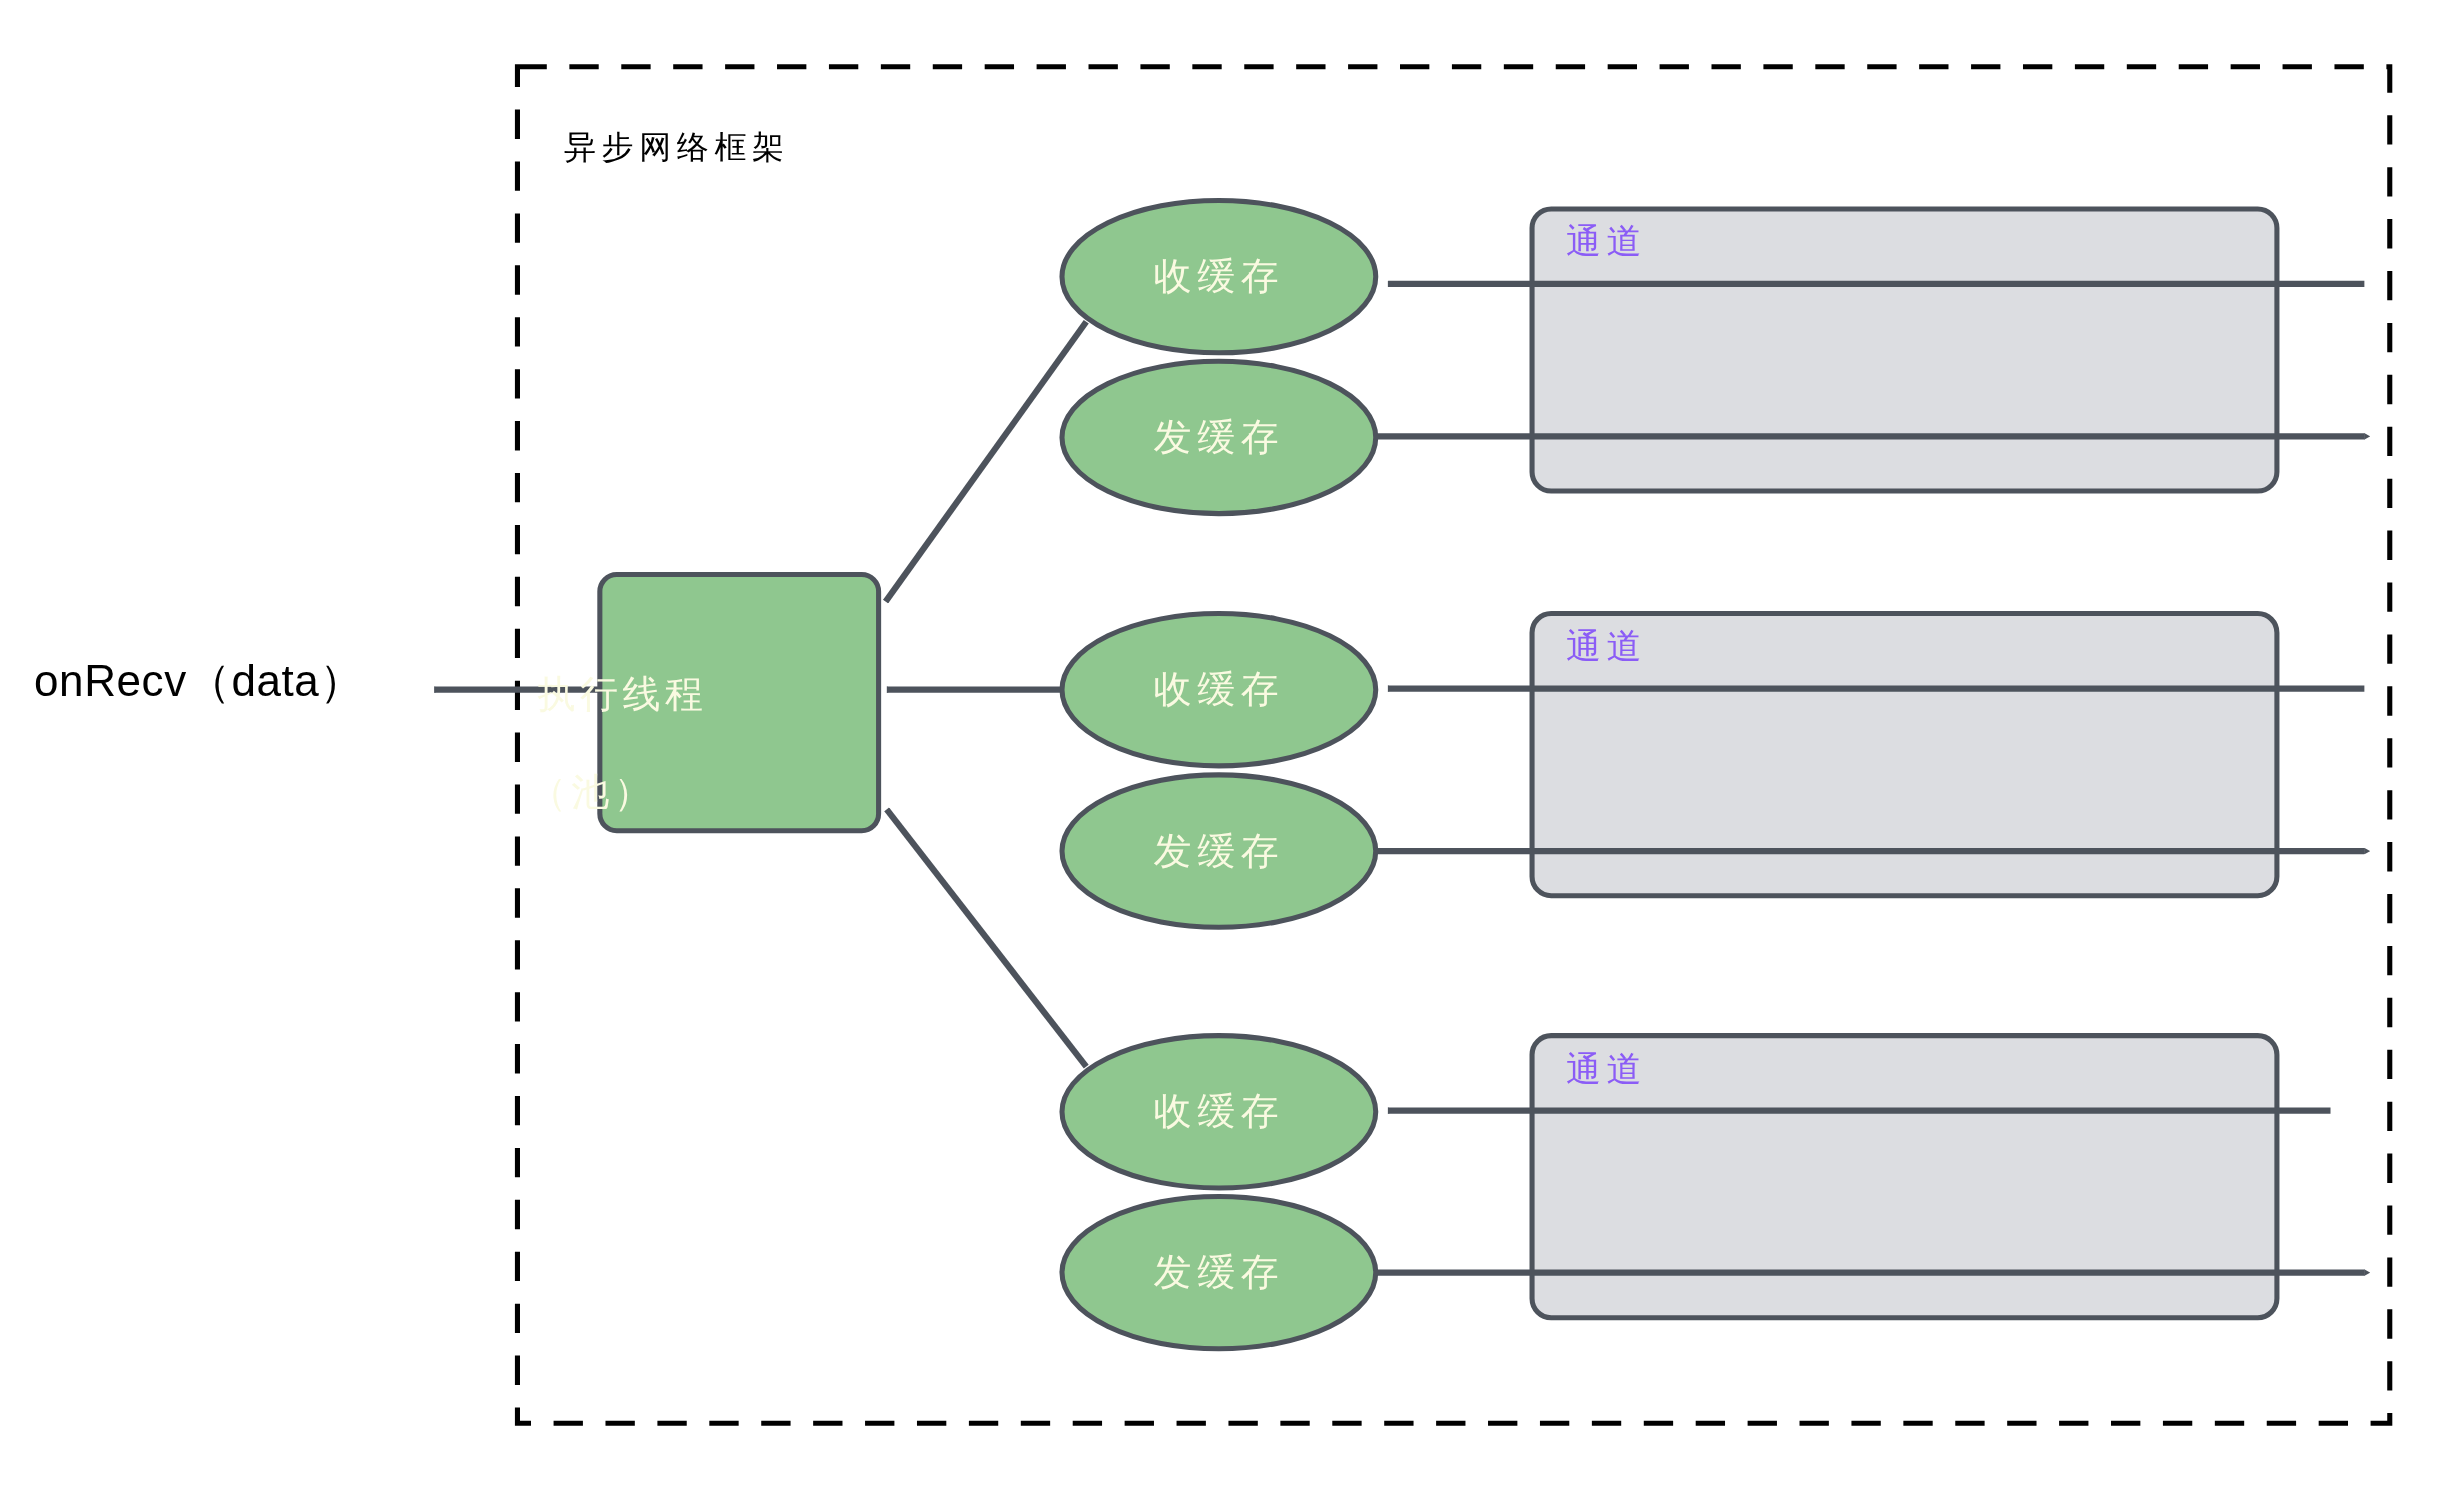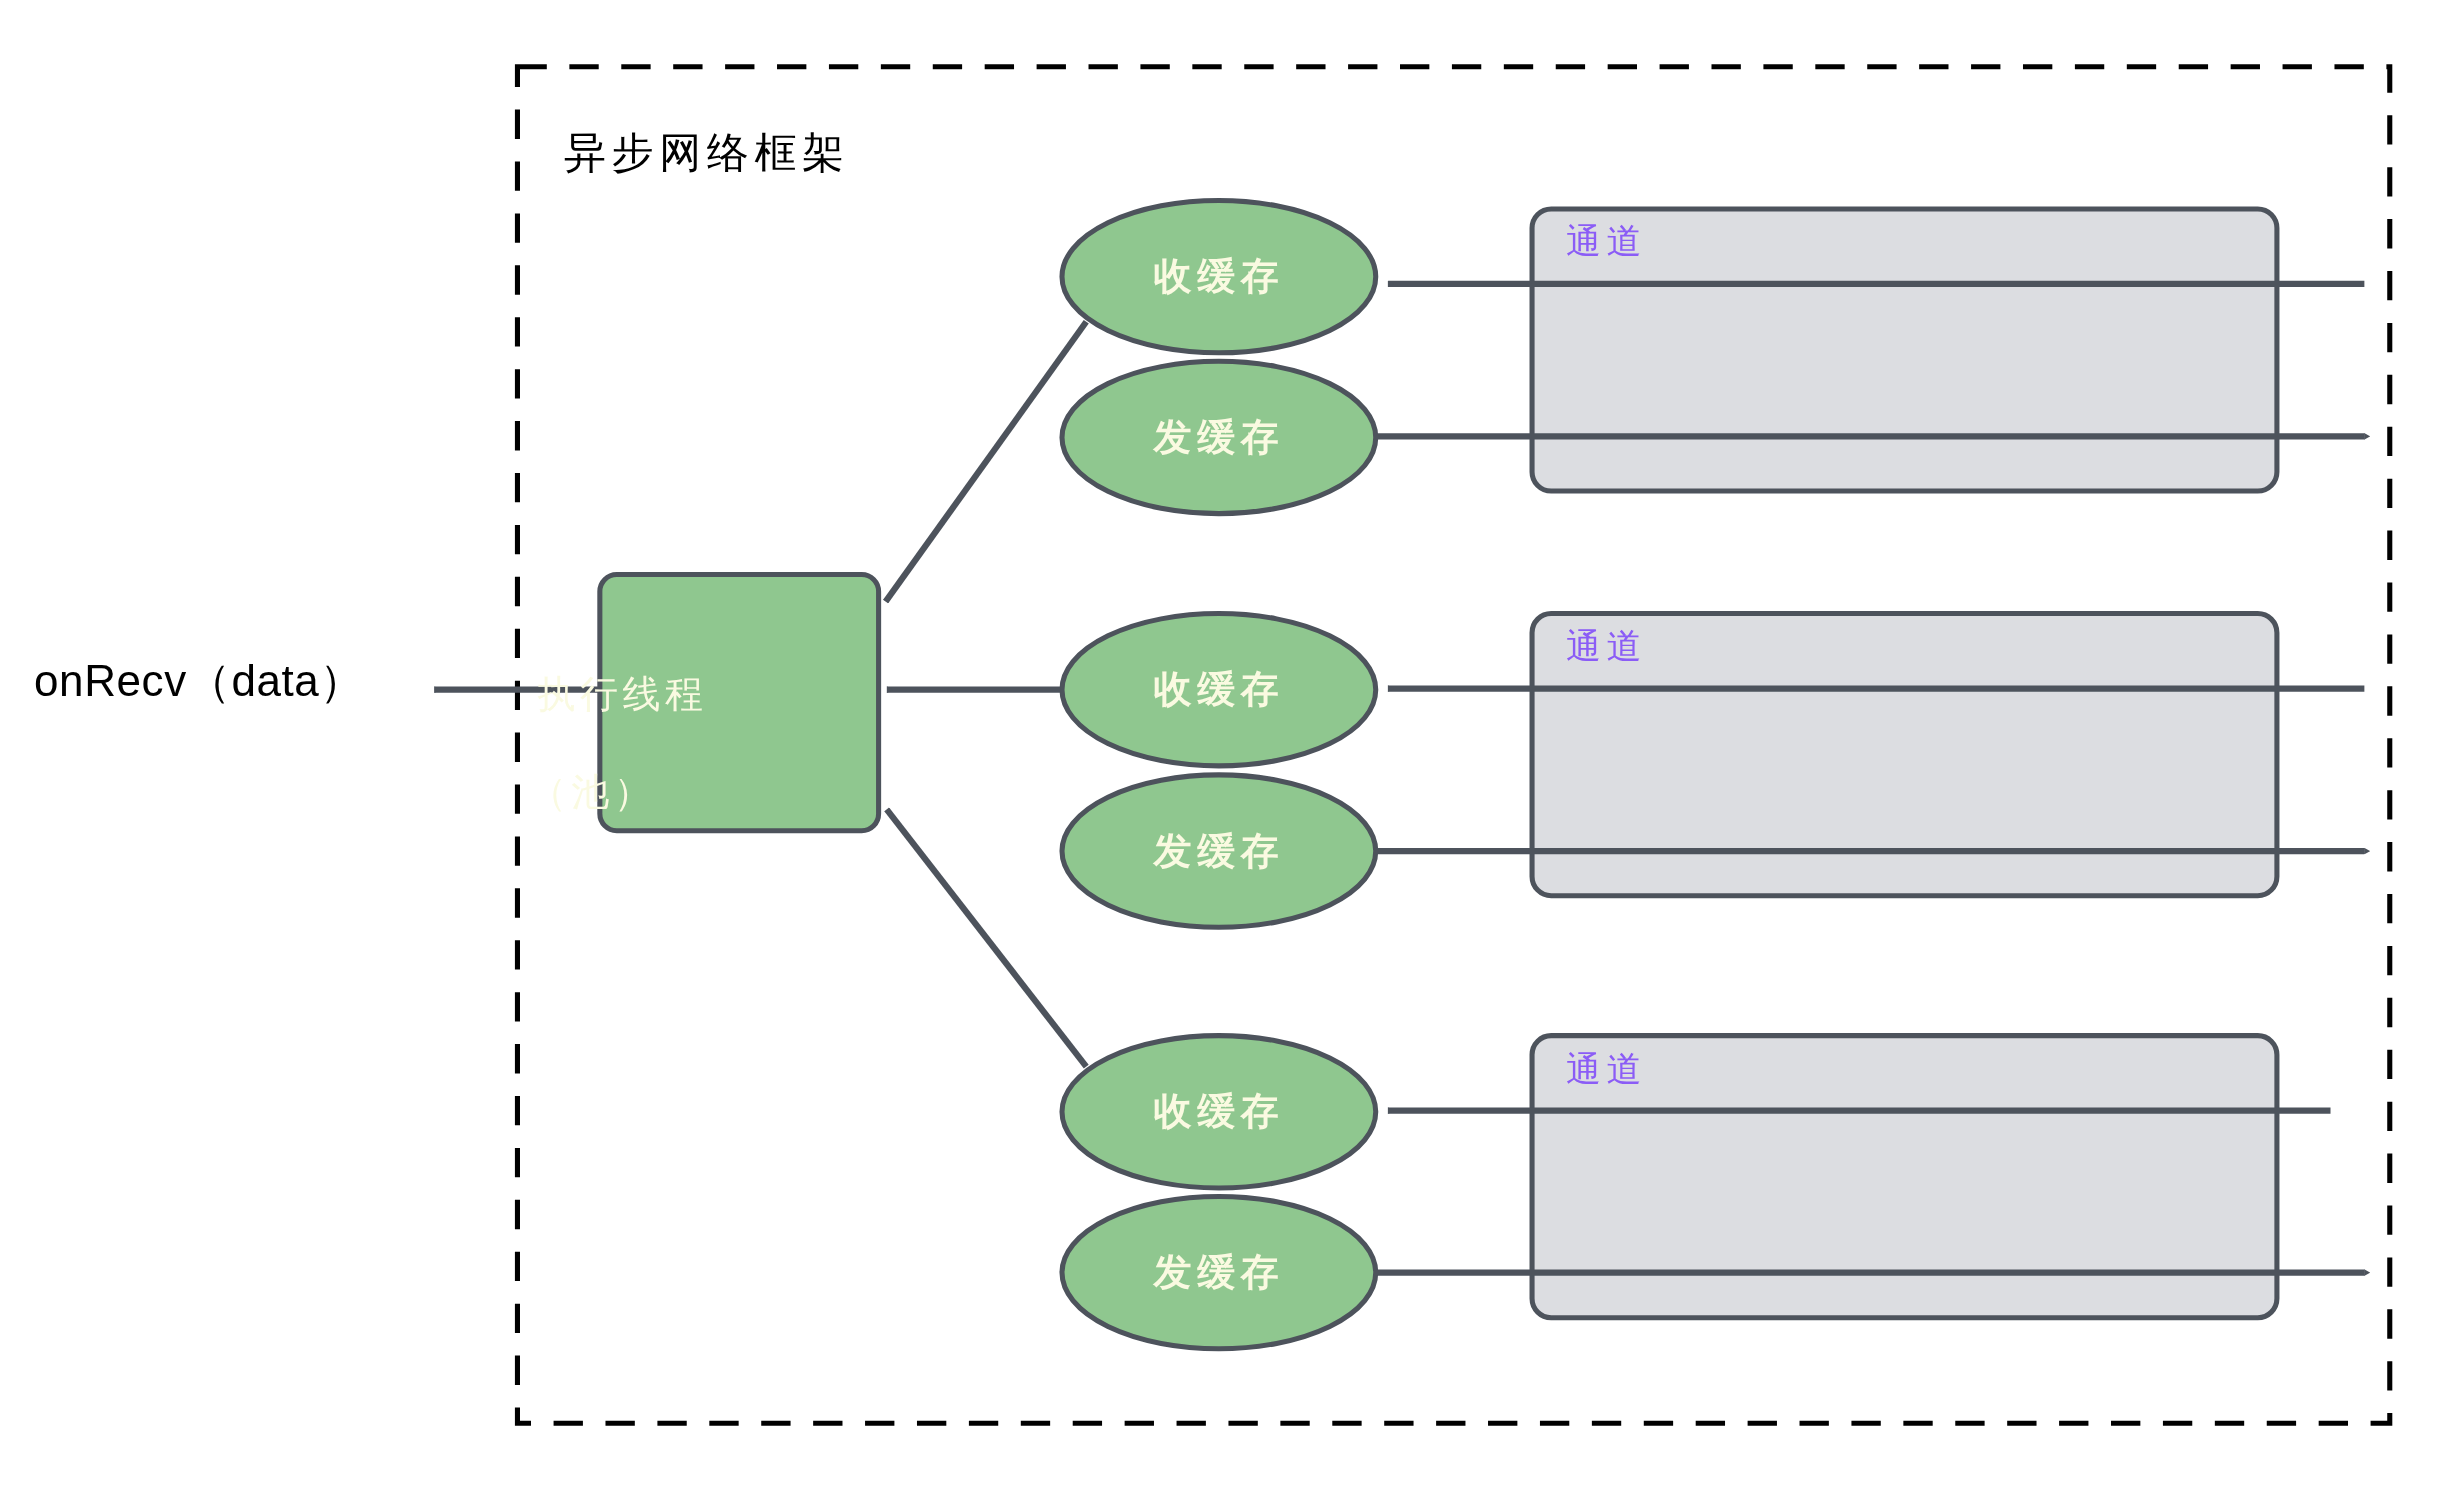--- a/index.html
+++ b/index.html
@@ -31,35 +31,34 @@
     white-space: pre;
     line-height: 1.15;
     -webkit-font-smoothing: antialiased;
   }
   .outside-label {
     font-size: 44px;
     color: #000000;
     letter-spacing: 0.6px;
   }
   .frame-title {
-    font-size: 42px;
+    font-size: 32px;
     color: #000000;
     letter-spacing: 5.6px;
   }
   .channel-label {
     font-size: 35px;
     color: #8b5cf6;
     letter-spacing: 5.6px;
   }
   .node-label {
     font-size: 38px;
     color: #FAFAE1;
     letter-spacing: 5.6px;
     text-align: center;
-    font-weight: bold;
   }
   .pool-label {
     font-size: 38px;
     color: #FAFAE1;
     letter-spacing: 4.5px;
     text-align: center;
     width: 237px;
   }
   .pool-label .line2 {
     display: block;

